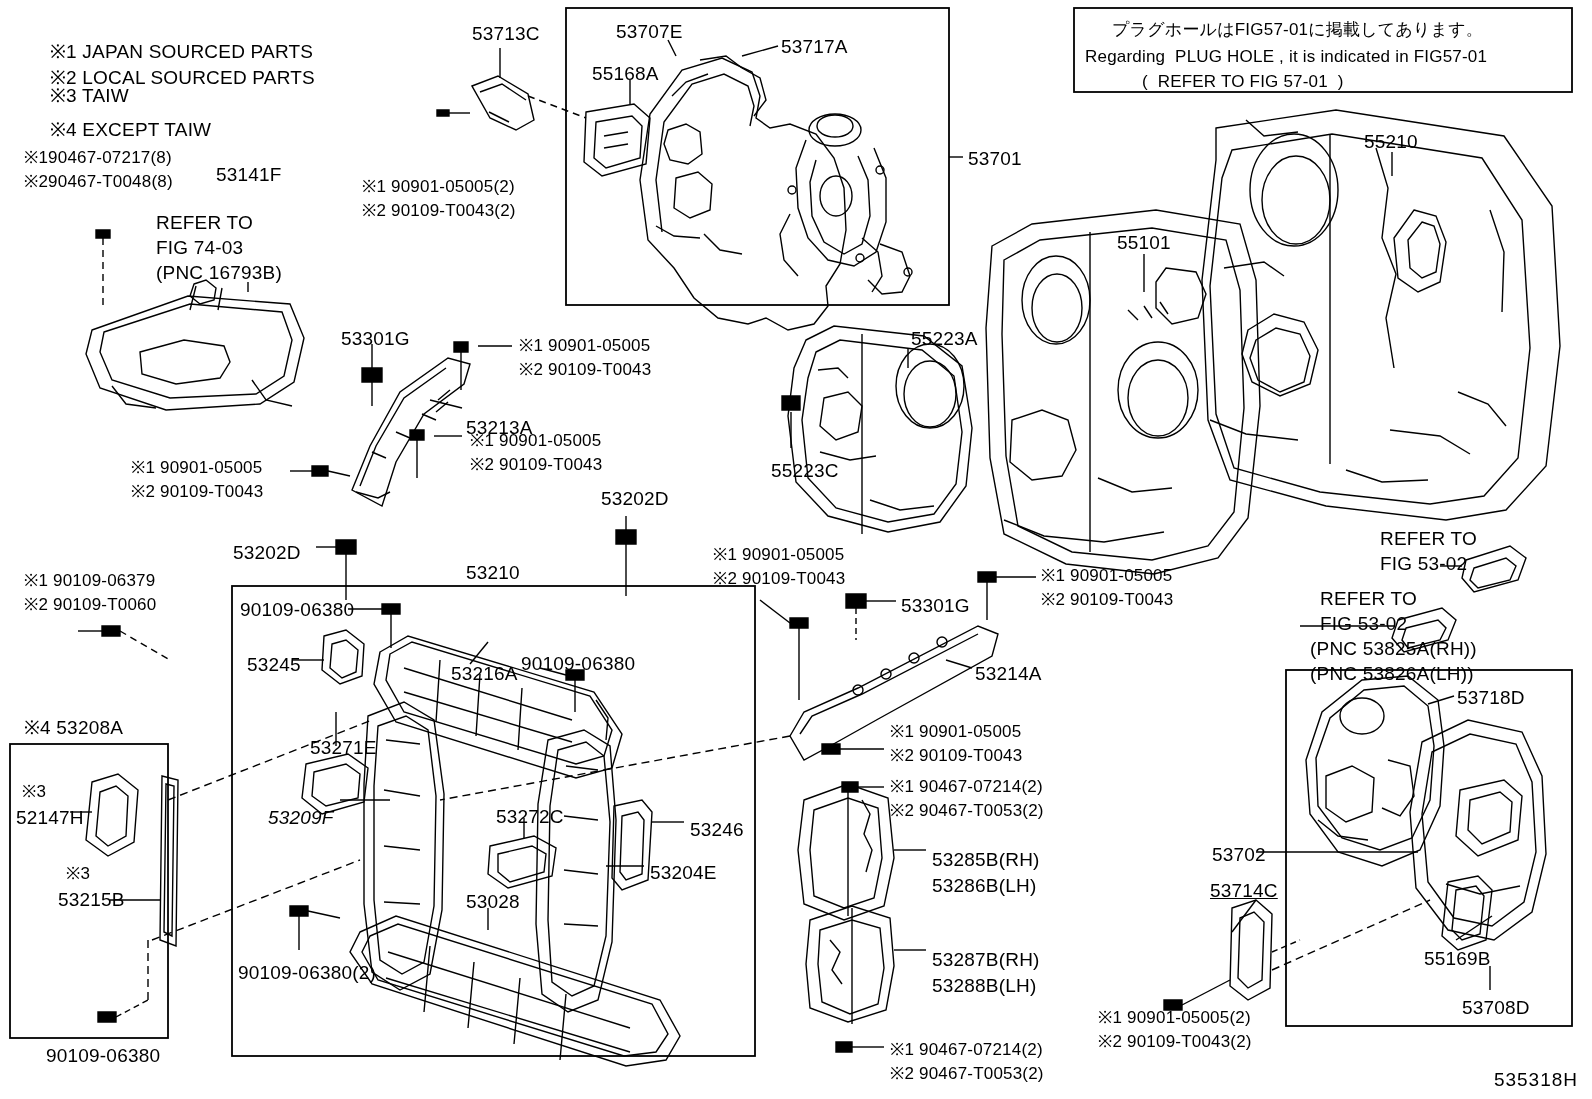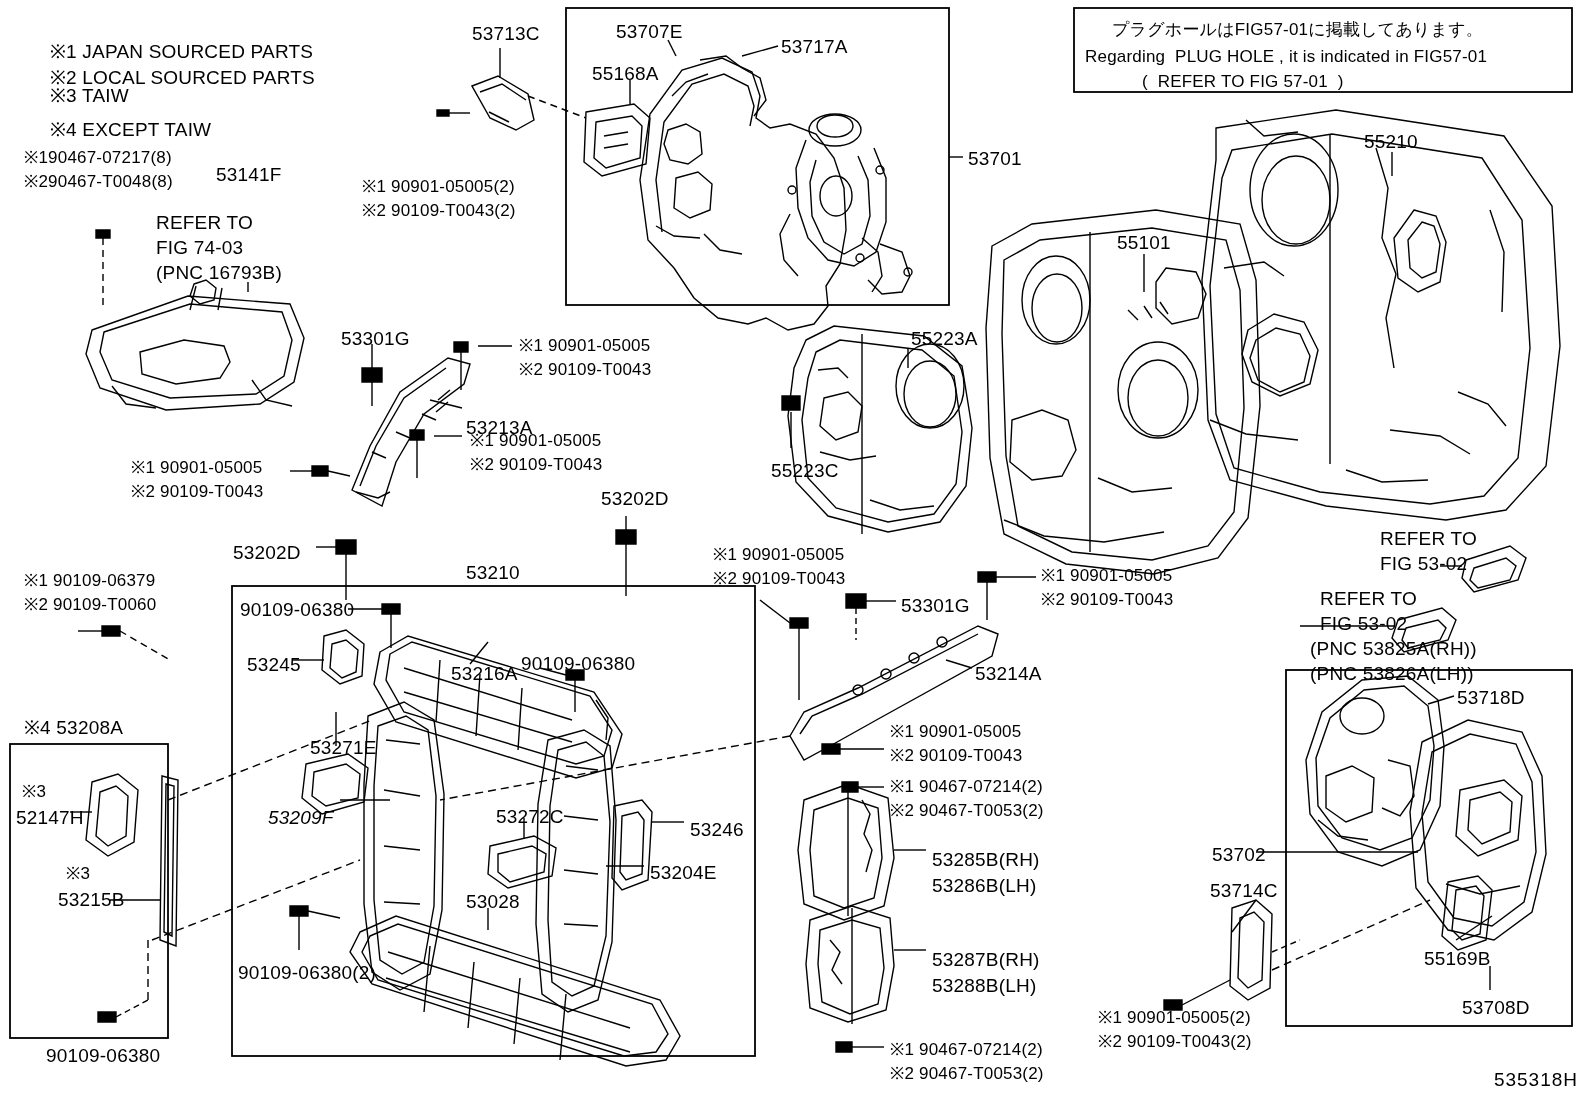--- a/index.html
+++ b/index.html
@@ -428,21 +428,21 @@
   <div class="lbl" style="left:16px; top:806px;">52147H</div>
   <div class="lbl" style="left:58px; top:888px;">53215B</div>
   <div class="lbl" style="left:901px; top:594px;">53301G</div>
   <div class="lbl" style="left:975px; top:662px;">53214A</div>
   <div class="lbl" style="left:932px; top:848px;">53285B(RH)</div>
   <div class="lbl" style="left:932px; top:874px;">53286B(LH)</div>
   <div class="lbl" style="left:932px; top:948px;">53287B(RH)</div>
   <div class="lbl" style="left:932px; top:974px;">53288B(LH)</div>
   <div class="lbl" style="left:1457px; top:686px;">53718D</div>
   <div class="lbl" style="left:1212px; top:843px;">53702</div>
-  <div class="lbl" style="left:1210px; top:879px;">53714C</div>
+  <div class="lbl" style="left:1210px; top:879px;text-decoration:underline;">53714C</div>
   <div class="lbl" style="left:1424px; top:947px;">55169B</div>
   <div class="lbl" style="left:1462px; top:996px;">53708D</div>
 
   <div class="lbl sm" style="left:24px; top:148px;">※190467-07217(8)</div>
   <div class="lbl sm" style="left:24px; top:172px;">※290467-T0048(8)</div>
 
   <div class="lbl sm" style="left:362px; top:177px;">※1 90901-05005(2)</div>
   <div class="lbl sm" style="left:362px; top:201px;">※2 90109-T0043(2)</div>
 
   <div class="lbl sm" style="left:519px; top:336px;">※1 90901-05005</div>

